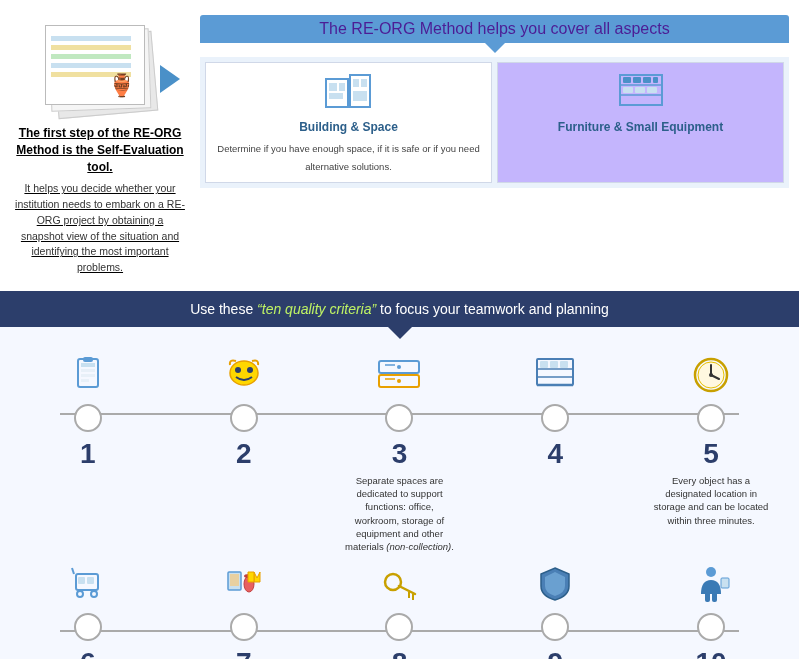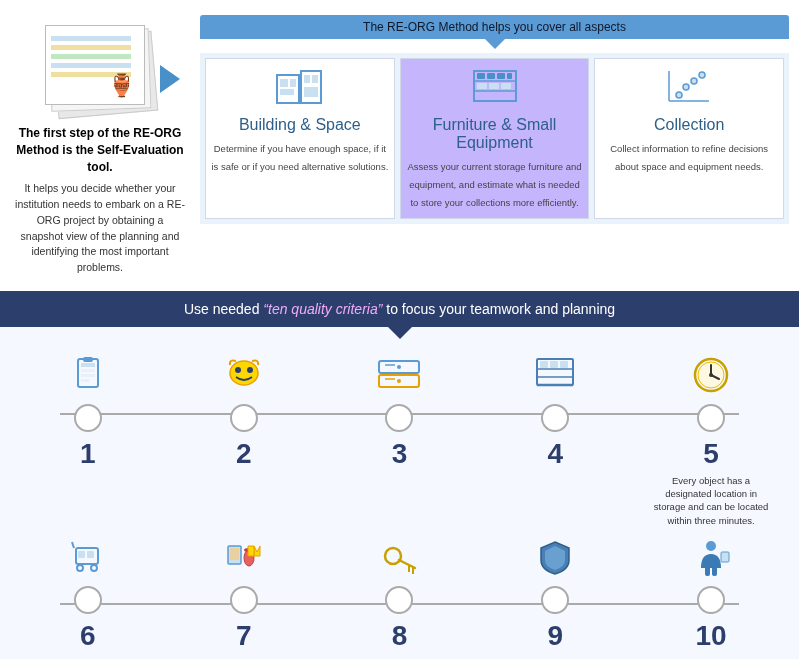--- a/index.html
+++ b/index.html
@@ -45,20 +45,21 @@
     .paper2 { width: 100px; height: 80px; top: 15px; left: 25px; background: #f5f5f5; transform: rotate(-2deg); }
     .paper3 { width: 100px; height: 80px; top: 10px; left: 20px; background: #fff; border-color: #bbb; }
     .paper3-lines { position: absolute; top: 10px; left: 5px; }
     .paper3-line { width: 80px; height: 5px; background: #c8e0f0; margin-bottom: 4px; }
     .paper3-line.yellow { background: #f0e0a0; }
     .paper3-line.green { background: #c0e8c0; }
 
     .intro-text {
       text-align: center;
       padding: 0 5px;
+      text-decoration: underline;
     }
     .intro-text .bold-title {
       font-weight: bold;
       font-size: 12px;
       line-height: 1.4;
       margin-bottom: 6px;
     }
     .intro-text .normal-text {
       font-size: 10.5px;
       line-height: 1.5;
@@ -67,23 +68,23 @@
 
     
     .right-panel {
       flex: 1;
       display: flex;
       flex-direction: column;
     }
 
     .top-bar {
       background: #5b9bd5;
-      color: #0f172a;
+      color: #4c1d95;
       text-align: center;
-      font-size: 12px;
+      font-size: 16px;
       padding: 5px 12px;
       border-radius: 3px 3px 0 0;
       position: relative;
     }
     .top-bar::after {
       content: '';
       position: absolute;
       bottom: -10px;
       left: 50%;
       transform: translateX(-50%);
@@ -113,22 +114,22 @@
       background: #c4b5fd;
     }
 
     .cat-icon {
       font-size: 28px;
       margin-bottom: 4px;
       display: block;
     }
 
     .cat-title {
-      font-weight: normal;
-      font-size: 16px;
+      font-weight: bold;
+      font-size: 12px;
       color: #2c5f8a;
       margin-bottom: 4px;
       display: block;
     }
     .cat-desc {
       font-size: 9.5px;
       color: #444;
       line-height: 1.4;
     }
 
@@ -136,21 +137,21 @@
     .middle-banner {
       background: #2c3e6b;
       color: #fff;
       text-align: center;
       padding: 10px 15px;
       font-size: 14px;
       position: relative;
       margin-top: 5px;
     }
     .middle-banner em {
-      color: #f0abfc;
+      color: #bef264;
     }
     .middle-banner::after {
       content: '';
       position: absolute;
       bottom: -12px;
       left: 50%;
       transform: translateX(-50%);
       width: 0;
       height: 0;
       border-left: 12px solid transparent;
@@ -253,21 +254,21 @@
           <div class="paper3-line yellow"></div>
         </div>
 
         <span style="position:absolute; bottom:5px; right:8px; font-size:22px;">🏺</span>
       </div>
 
       <div style="position:absolute; right:-5px; top:45%; width:0; height:0; border-top:14px solid transparent; border-bottom:14px solid transparent; border-left:20px solid #4a90c8;"></div>
     </div>
     <div class="intro-text">
       <div class="bold-title">The first step of the RE-ORG Method is the Self-Evaluation tool.</div>
-      <div class="normal-text">It helps you decide whether your institution needs to embark on a RE-ORG project by obtaining a snapshot view of the planning and identifying the most important problems.</div>
+      <div class="normal-text">It helps you decide whether your institution needs to embark on a RE-ORG project by obtaining a snapshot view of the situation and identifying the most important problems.</div>
     </div>
   </div>
 
   <div class="right-panel">
     <div class="top-bar">
       <span>The RE-ORG Method helps you cover all aspects</span>
     </div>
     <div class="categories">
 
       <div class="category">
@@ -298,46 +299,30 @@
             <rect x="7" y="6" width="8" height="6" fill="#4a90c8" rx="1"></rect>
             <rect x="17" y="6" width="8" height="6" fill="#4a90c8" rx="1"></rect>
             <rect x="27" y="6" width="8" height="6" fill="#4a90c8" rx="1"></rect>
             <rect x="37" y="6" width="5" height="6" fill="#4a90c8" rx="1"></rect>
             <rect x="7" y="16" width="10" height="6" fill="#c8e0f0" rx="1"></rect>
             <rect x="19" y="16" width="10" height="6" fill="#c8e0f0" rx="1"></rect>
             <rect x="31" y="16" width="10" height="6" fill="#c8e0f0" rx="1"></rect>
           </svg>
         </span>
         <span class="cat-title">Furniture &amp; Small Equipment</span>
-        <span class="cat-desc">Assess your current storage furniture and equipment, and estimate what is needed to store your collections more efficiently.</span>
-      </div>
-
-
-      <div class="category">
-        <span class="cat-icon">
-          <svg width="50" height="38" viewBox="0 0 50 38">
-
-            <circle cx="15" cy="28" r="3" fill="#c8e0f0" stroke="#5b9bd5" stroke-width="1.5"></circle>
-            <circle cx="22" cy="20" r="3" fill="#c8e0f0" stroke="#5b9bd5" stroke-width="1.5"></circle>
-            <circle cx="30" cy="14" r="3" fill="#c8e0f0" stroke="#5b9bd5" stroke-width="1.5"></circle>
-            <circle cx="38" cy="8" r="3" fill="#c8e0f0" stroke="#5b9bd5" stroke-width="1.5"></circle>
-            <line x1="5" y1="34" x2="45" y2="34" stroke="#5b9bd5" stroke-width="1.5"></line>
-            <line x1="5" y1="34" x2="5" y2="4" stroke="#5b9bd5" stroke-width="1.5"></line>
-          </svg>
-        </span>
-        <span class="cat-title">Collection</span>
-        <span class="cat-desc">Collect information to refine decisions about space and equipment needs.</span>
-      </div>
+      </div>
+
+
 
     </div>
   </div>
 </div>
 
 <div class="middle-banner">
-  <span>Use needed </span><em>“ten quality criteria”</em><span> to focus your teamwork and planning</span>
+  <span>Use these </span><em>“ten quality criteria”</em><span> to focus your teamwork and planning</span>
 </div>
 
 <div class="criteria-section">
   <div style="position:relative; padding-top:8px;">
     <div class="timeline-line"></div>
     <div class="criteria-row">
 
       <div class="criteria-item">
         <div class="criteria-icon">
           <svg width="40" height="40" viewBox="0 0 40 40">
@@ -377,20 +362,21 @@
             <rect x="2" y="6" width="40" height="12" rx="2" fill="none" stroke="#5b9bd5" stroke-width="2"></rect>
             <rect x="2" y="20" width="40" height="12" rx="2" fill="none" stroke="#e8a000" stroke-width="2"></rect>
             <circle cx="22" cy="12" r="2" fill="#5b9bd5"></circle>
             <circle cx="22" cy="26" r="2" fill="#e8a000"></circle>
             <line x1="8" y1="10" x2="18" y2="10" stroke="#5b9bd5" stroke-width="1.5"></line>
             <line x1="8" y1="24" x2="18" y2="24" stroke="#e8a000" stroke-width="1.5"></line>
           </svg>
         </div>
         <div class="criteria-circle"></div>
         <div class="criteria-number">3</div>
+        <div class="criteria-text">Separate spaces are dedicated to support functions: office, workroom, storage of equipment and other materials <em>(non-collection)</em>.</div>
       </div>
 
       <div class="criteria-item">
         <div class="criteria-icon">
           <svg width="44" height="40" viewBox="0 0 44 40">
 
             <rect x="4" y="4" width="36" height="26" rx="1" fill="none" stroke="#4a7fb5" stroke-width="2"></rect>
             <line x1="4" y1="14" x2="40" y2="14" stroke="#4a7fb5" stroke-width="1.5"></line>
             <line x1="4" y1="22" x2="40" y2="22" stroke="#4a7fb5" stroke-width="1.5"></line>
             <rect x="7" y="6" width="8" height="7" fill="#c8e0f0" rx="1"></rect>

